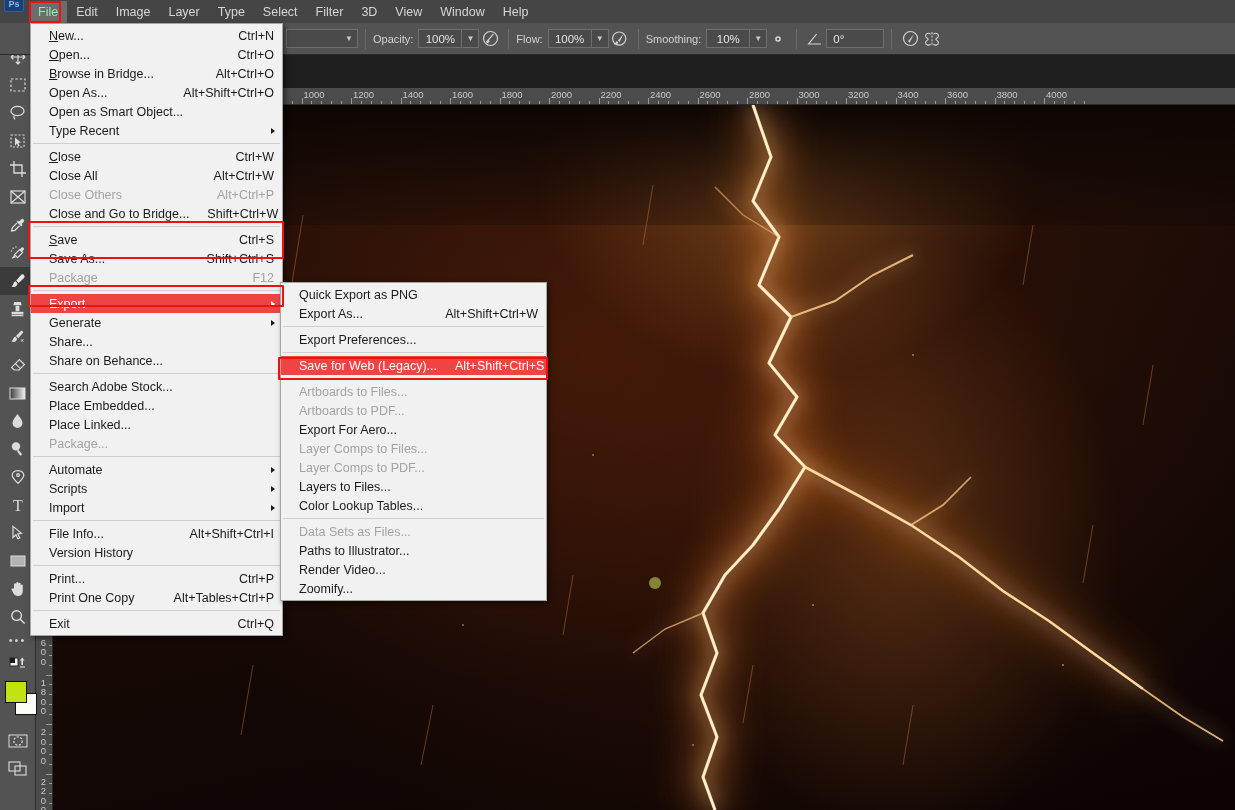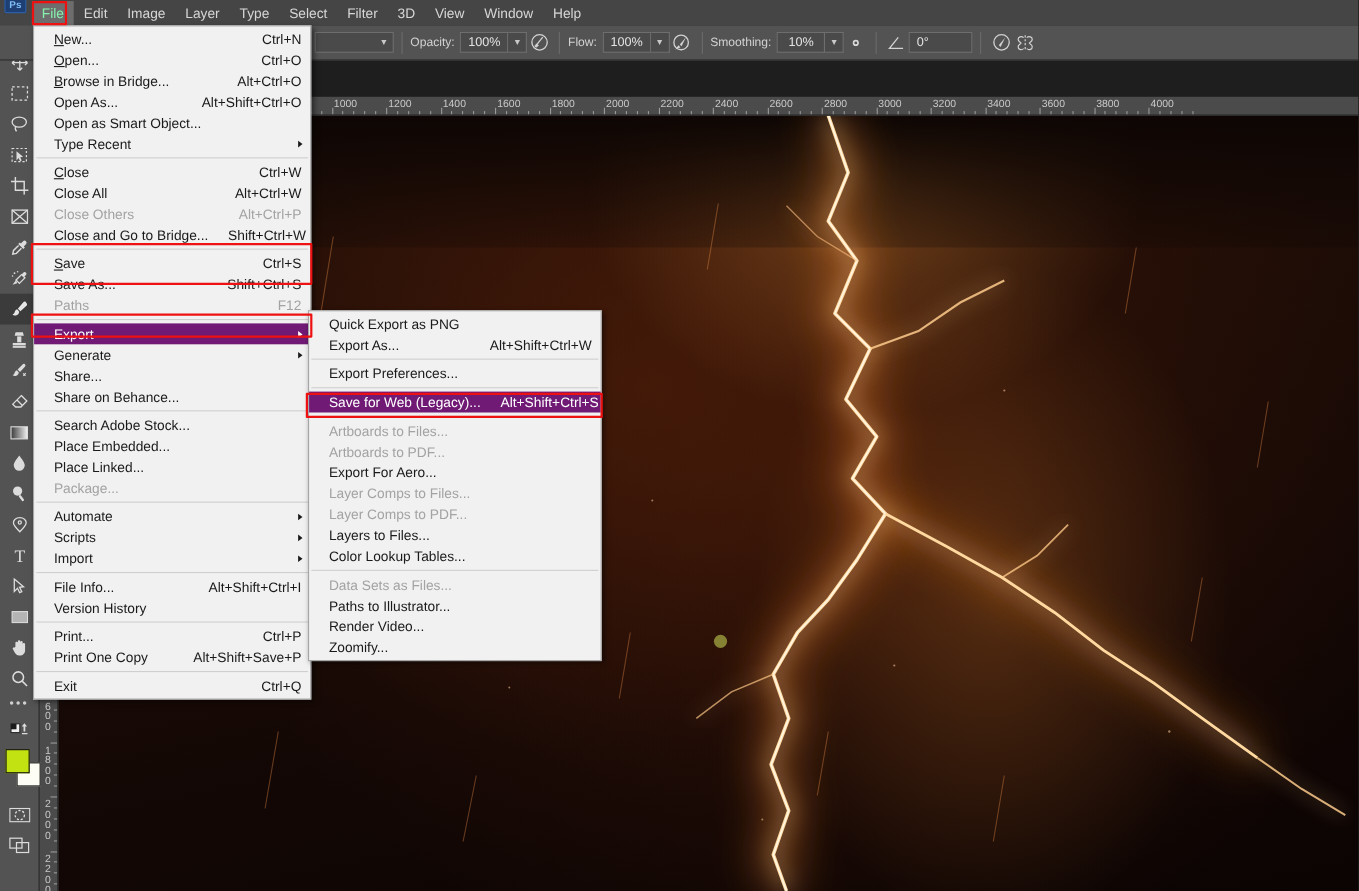--- a/index.html
+++ b/index.html
@@ -147,21 +147,21 @@
   .mrow {
     position: relative; display: flex; align-items: center;
     height: 19px; padding: 0 8px 0 18px; font-size: 12.5px;
     color: #1a1a1a; white-space: nowrap; cursor: default;
   }
   .mrow .lbl { flex: 1; }
   .mrow .acc {
     color: #1a1a1a; font-size: 12.5px; margin-left: 18px;
   }
   .mrow.disabled .lbl, .mrow.disabled .acc { color: #a3a3a3; }
-  .mrow.highlight { background: #701a75; }
+  .mrow.highlight { background: #ef4444; }
   .mrow.highlight .lbl, .mrow.highlight .acc { color: #ffffff; }
   .mrow .arrow {
     position: absolute; right: 7px; width: 0; height: 0;
     border-left: 4px solid #1a1a1a;
     border-top: 3.5px solid transparent; border-bottom: 3.5px solid transparent;
   }
   .mrow.highlight .arrow { border-left-color: #ffffff; }
   .msep { height: 1px; background: #cfcfcf; margin: 3px 2px; }
   .u { text-decoration: underline; }
 
@@ -725,21 +725,21 @@
       <div class="msep"></div>
       <div class="mrow">
         <span class="lbl"><span class="u">S</span>ave</span>
         <span class="acc">Ctrl+S</span>
       </div>
       <div class="mrow">
         <span class="lbl">Save As...</span>
         <span class="acc">Shift+Ctrl+S</span>
       </div>
       <div class="mrow disabled">
-        <span class="lbl">Paths</span>
+        <span class="lbl">Package</span>
         <span class="acc">F12</span>
       </div>
       <div class="msep"></div>
       <div class="mrow highlight">
         <span class="lbl">Export</span>
         <span class="arrow"></span>
       </div>
       <div class="mrow">
         <span class="lbl">Generate</span>
         <span class="arrow"></span>
@@ -784,21 +784,21 @@
       <div class="mrow">
         <span class="lbl">Version History</span>
       </div>
       <div class="msep"></div>
       <div class="mrow">
         <span class="lbl">Print...</span>
         <span class="acc">Ctrl+P</span>
       </div>
       <div class="mrow">
         <span class="lbl">Print One Copy</span>
-        <span class="acc">Alt+Shift+Save+P</span>
+        <span class="acc">Alt+Tables+Ctrl+P</span>
       </div>
       <div class="msep"></div>
       <div class="mrow">
         <span class="lbl">Exit</span>
         <span class="acc">Ctrl+Q</span>
       </div>
     </div>
 
   <div class="dropdown export-menu" id="exportMenu">
       <div class="mrow">

